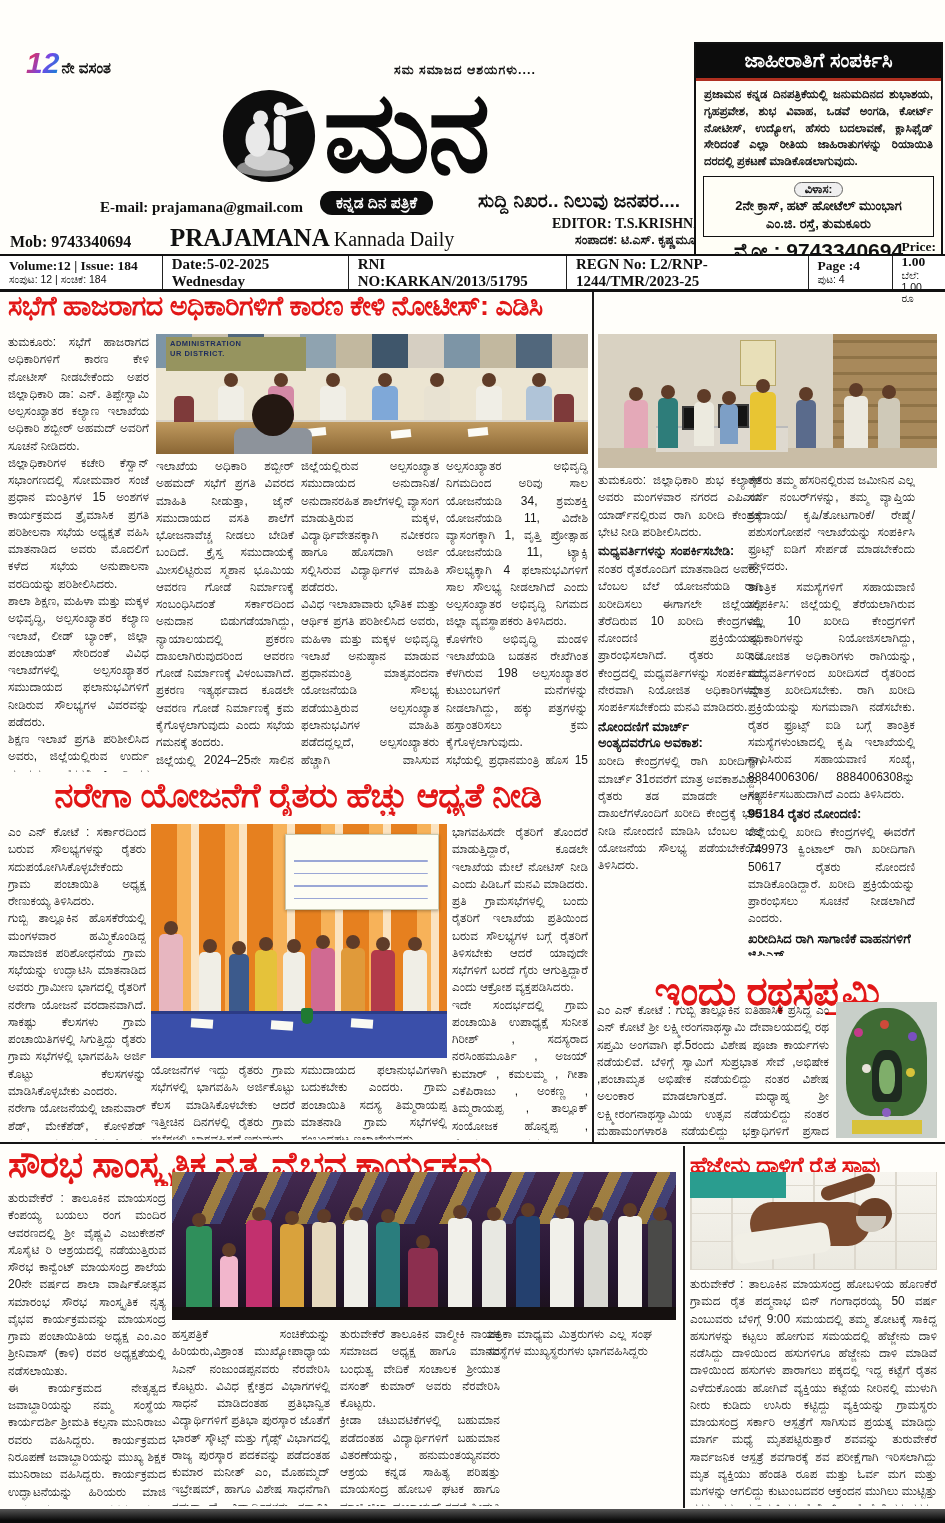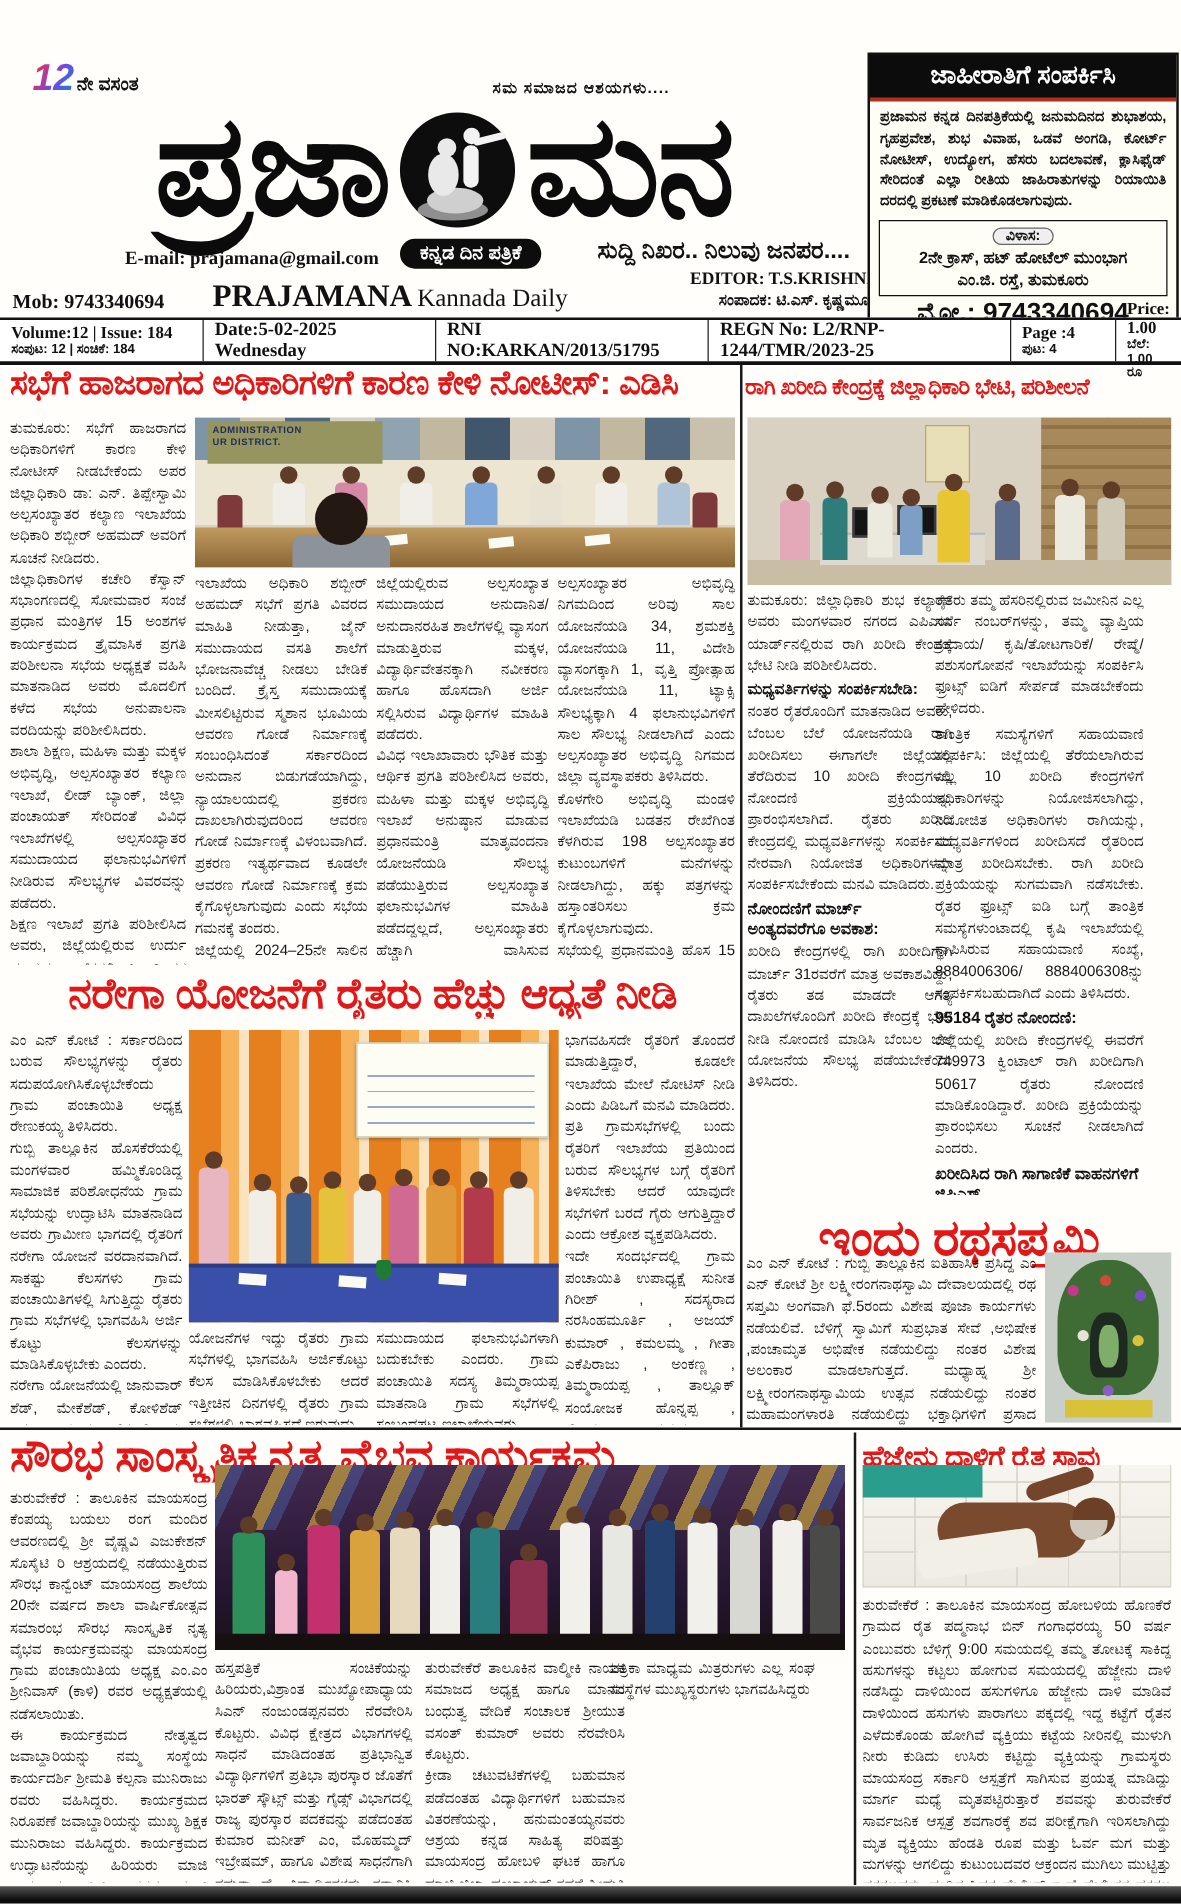--- a/index.html
+++ b/index.html
@@ -37,21 +37,21 @@
       font-size:11.5px;font-weight:800;padding:0 10px;}
   .addr-line{font-size:13px;font-weight:800;line-height:1.35;}
   .adbox-phone{text-align:center;font-size:21px;font-weight:900;margin-top:2px;}
 
   
   .infobar{left:0;top:254px;width:945px;height:33px;border-top:2px solid #111;border-bottom:3px solid #111;
       display:flex;align-items:stretch;background:#fff;}
   .cell{display:flex;flex-direction:column;justify-content:center;padding:1px 9px;border-right:1.6px solid #222;}
   .cell:last-child{border-right:none;}
   .cell .en{font-family:"Liberation Serif",serif;font-weight:700;font-size:13.5px;line-height:1.1;}
-  .cell .kn{font-size:10.5px;font-weight:700;line-height:1.1;}
+  .cell .kn{font-size:10.5px;font-weight:400;line-height:1.1;}
   .cell.single{justify-content:center;}
   .cell.single .en{font-size:15px;}
 
   
   .vrule{width:1.6px;background:#1a1a1a;}
   .hrule{left:0;right:0;height:2px;background:#141414;}
   .bottom-bar{left:0;top:1509px;width:945px;height:14px;background:linear-gradient(180deg,#555 0%,#0b0b0b 80%);}
 
   
   .kn-body{font-size:12px;line-height:1.44;text-align:justify;white-space:pre-line;overflow:hidden;color:#151515;}
@@ -137,21 +137,20 @@
 <body>
 
 <div class="page">
 
   <div class="abs anniv">
     <span class="num">12</span><span>ನೇ ವಸಂತ</span>
   </div>
   <div class="abs slogan-top">ಸಮ ಸಮಾಜದ ಆಶಯಗಳು....</div>
 
   <div class="abs nameplate">
-    <span class="big">ಪ್ರಜಾ</span>
     <span class="logo-wrap">
       <svg viewBox="0 0 100 100" width="94" height="94" aria-hidden="true">
         <circle cx="50" cy="50" r="49" fill="#0d0d0d"></circle>
         <ellipse cx="46" cy="84" rx="30" ry="9" fill="#8f8f8f"></ellipse>
         <ellipse cx="48" cy="76" rx="24" ry="11" fill="#cfcfcf"></ellipse>
         <ellipse cx="38" cy="54" rx="13" ry="18" fill="#e9e9e9"></ellipse>
         <circle cx="41" cy="31" r="8" fill="#e9e9e9"></circle>
         <rect x="55" y="29" width="13" height="36" rx="6" fill="#f3f3f3"></rect>
         <circle cx="62" cy="21" r="7" fill="#f3f3f3"></circle>
         <rect x="63" y="24" width="28" height="6" rx="3" fill="#f3f3f3" transform="rotate(-14 63 24)"></rect>
@@ -240,21 +239,20 @@
   <div class="abs kn-body" style="left:156px;top:458px;width:138px;height:312px;">ಇಲಾಖೆಯ ಅಧಿಕಾರಿ ಶಬ್ಬೀರ್ ಅಹಮದ್ ಸಭೆಗೆ ಪ್ರಗತಿ ವಿವರದ ಮಾಹಿತಿ ನೀಡುತ್ತಾ, ಜೈನ್ ಸಮುದಾಯದ ವಸತಿ ಶಾಲೆಗೆ ಭೋಜನಾವೆಚ್ಚ ನೀಡಲು ಬೇಡಿಕೆ ಬಂದಿದೆ. ಕ್ರೈಸ್ತ ಸಮುದಾಯಕ್ಕೆ ಮೀಸಲಿಟ್ಟಿರುವ ಸ್ಮಶಾನ ಭೂಮಿಯ ಆವರಣ ಗೋಡೆ ನಿರ್ಮಾಣಕ್ಕೆ ಸಂಬಂಧಿಸಿದಂತೆ ಸರ್ಕಾರದಿಂದ ಅನುದಾನ ಬಿಡುಗಡೆಯಾಗಿದ್ದು, ನ್ಯಾಯಾಲಯದಲ್ಲಿ ಪ್ರಕರಣ ದಾಖಲಾಗಿರುವುದರಿಂದ ಆವರಣ ಗೋಡೆ ನಿರ್ಮಾಣಕ್ಕೆ ವಿಳಂಬವಾಗಿದೆ. ಪ್ರಕರಣ ಇತ್ಯರ್ಥವಾದ ಕೂಡಲೇ ಆವರಣ ಗೋಡೆ ನಿರ್ಮಾಣಕ್ಕೆ ಕ್ರಮ ಕೈಗೊಳ್ಳಲಾಗುವುದು ಎಂದು ಸಭೆಯ ಗಮನಕ್ಕೆ ತಂದರು.
 ಜಿಲ್ಲೆಯಲ್ಲಿ 2024–25ನೇ ಸಾಲಿನ ವಿದ್ಯಾರ್ಥಿ ವೇತನಕ್ಕಾಗಿ 4257 ಅಲ್ಪಸಂಖ್ಯಾತ ವಿದ್ಯಾರ್ಥಿಗಳು ಹೊಸದಾಗಿ ಹಾಗೂ 21,910 ವಿದ್ಯಾರ್ಥಿಗಳು ನವೀಕರಣಕ್ಕಾಗಿ ಅರ್ಜಿ ಸಲ್ಲಿಸಿದ್ದಾರೆ ಎಂದು ವಿವರಣೆ ನೀಡಿದರು.</div>
   <div class="abs kn-body" style="left:301px;top:458px;width:138px;height:312px;">ಜಿಲ್ಲೆಯಲ್ಲಿರುವ ಅಲ್ಪಸಂಖ್ಯಾತ ಸಮುದಾಯದ ಅನುದಾನಿತ/ಅನುದಾನರಹಿತ ಶಾಲೆಗಳಲ್ಲಿ ವ್ಯಾಸಂಗ ಮಾಡುತ್ತಿರುವ ಮಕ್ಕಳ, ವಿದ್ಯಾರ್ಥಿವೇತನಕ್ಕಾಗಿ ನವೀಕರಣ ಹಾಗೂ ಹೊಸದಾಗಿ ಅರ್ಜಿ ಸಲ್ಲಿಸಿರುವ ವಿದ್ಯಾರ್ಥಿಗಳ ಮಾಹಿತಿ ಪಡೆದರು.
 ವಿವಿಧ ಇಲಾಖಾವಾರು ಭೌತಿಕ ಮತ್ತು ಆರ್ಥಿಕ ಪ್ರಗತಿ ಪರಿಶೀಲಿಸಿದ ಅವರು, ಮಹಿಳಾ ಮತ್ತು ಮಕ್ಕಳ ಅಭಿವೃದ್ಧಿ ಇಲಾಖೆ ಅನುಷ್ಠಾನ ಮಾಡುವ ಪ್ರಧಾನಮಂತ್ರಿ ಮಾತೃವಂದನಾ ಯೋಜನೆಯಡಿ ಸೌಲಭ್ಯ ಪಡೆಯುತ್ತಿರುವ ಅಲ್ಪಸಂಖ್ಯಾತ ಫಲಾನುಭವಿಗಳ ಮಾಹಿತಿ ಪಡೆದದ್ದಲ್ಲದೆ, ಅಲ್ಪಸಂಖ್ಯಾತರು ಹೆಚ್ಚಾಗಿ ವಾಸಿಸುವ ಪ್ರದೇಶಗಳಲ್ಲಿರುವ ಅಂಗನವಾಡಿಗಳ ಸಂಖ್ಯೆ ದಾಖಲಾದ ಮಕ್ಕಳ ಸಂಖ್ಯೆ ಮತ್ತು ಅಂಗನವಾಡಿ ಕಟ್ಟಡಗಳ ಮೂಲಸೌಕರ್ಯದ ಕುರಿತು ಮಾಹಿತಿಯನ್ನು ಸಲ್ಲಿಸಬೇಕೆಂದು ಸೂಚಿಸಿದರು.</div>
   <div class="abs kn-body" style="left:446px;top:458px;width:142px;height:312px;">ಅಲ್ಪಸಂಖ್ಯಾತರ ಅಭಿವೃದ್ಧಿ ನಿಗಮದಿಂದ ಅರಿವು ಸಾಲ ಯೋಜನೆಯಡಿ 34, ಶ್ರಮಶಕ್ತಿ ಯೋಜನೆಯಡಿ 11, ವಿದೇಶಿ ವ್ಯಾಸಂಗಕ್ಕಾಗಿ 1, ವೃತ್ತಿ ಪ್ರೋತ್ಸಾಹ ಯೋಜನೆಯಡಿ 11, ಟ್ಯಾಕ್ಸಿ ಸೌಲಭ್ಯಕ್ಕಾಗಿ 4 ಫಲಾನುಭವಿಗಳಿಗೆ ಸಾಲ ಸೌಲಭ್ಯ ನೀಡಲಾಗಿದೆ ಎಂದು ಅಲ್ಪಸಂಖ್ಯಾತರ ಅಭಿವೃದ್ಧಿ ನಿಗಮದ ಜಿಲ್ಲಾ ವ್ಯವಸ್ಥಾಪಕರು ತಿಳಿಸಿದರು.
 ಕೊಳಗೇರಿ ಅಭಿವೃದ್ಧಿ ಮಂಡಳಿ ಇಲಾಖೆಯಡಿ ಬಡತನ ರೇಖೆಗಿಂತ ಕೆಳಗಿರುವ 198 ಅಲ್ಪಸಂಖ್ಯಾತರ ಕುಟುಂಬಗಳಿಗೆ ಮನೆಗಳನ್ನು ನೀಡಲಾಗಿದ್ದು, ಹಕ್ಕು ಪತ್ರಗಳನ್ನು ಹಸ್ತಾಂತರಿಸಲು ಕ್ರಮ ಕೈಗೊಳ್ಳಲಾಗುವುದು.
 ಸಭೆಯಲ್ಲಿ ಪ್ರಧಾನಮಂತ್ರಿ ಹೊಸ 15 ಅಂಶಗಳ ಕಾರ್ಯಕ್ರಮದ ನಾಮ ನಿರ್ದೇಶಿತ ಸದಸ್ಯರಾದ ಮಹಮದ್ ಕಲಿಮ್ ಉಲ್ಲಾ, ಜೆಸಿನ್ ಜಾಯ್, ಜಿ.ಪಿ. ಉಮೇಶ್ ಕುಮಾರ್, ವಿವಿಧ ಅಧಿಕಾರಿಗಳು ಭಾಗವಹಿಸಿದ್ದರು.</div>
 
   <div class="abs vrule" style="left:592px;top:292px;height:850px;"></div>
 
-  <div class="abs headline hl-ragi">ರಾಗಿ ಖರೀದಿ ಕೇಂದ್ರಕ್ಕೆ ಜಿಲ್ಲಾಧಿಕಾರಿ ಭೇಟಿ, ಪರಿಶೀಲನೆ</div>
 
   <div class="photo" style="left:598px;top:334px;width:339px;height:134px;">
     <div class="ph rg-wall"></div>
     <div class="ph rg-bags"></div>
     <div class="ph rg-floor"></div>
     <div class="ph rg-poster"></div>
     <div class="ph rg-desk"></div>
     <div class="ph rg-mon" style="left:84px;bottom:38px;"></div>
     <div class="ph rg-mon" style="left:120px;bottom:40px;"></div>
     <span class="fig" style="left:26px;bottom:20px;width:24px;height:48px;background:#e4a9b8;"></span>

